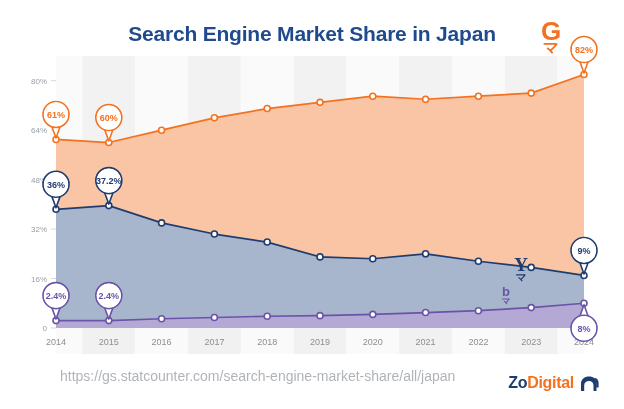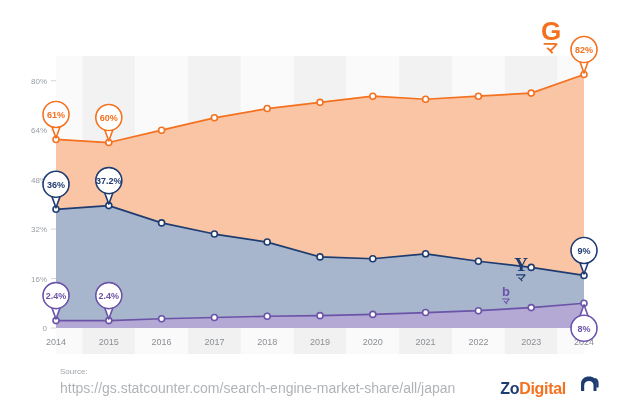--- a/index.html
+++ b/index.html
@@ -72,37 +72,38 @@
     line-height: 1.45;
   }
   #source-label { font-size: 8px; color: #a0a4a9; }
   #source-url { font-size: 14px; color: #b0b4b9; }
 
   #brand-logo {
     position: absolute;
     right: 24px;
     top: 374px;
     display: flex;
-    align-items: flex-end;
-    gap: 12px;
+    align-items: flex-start;
+    gap: 4px;
   }
   #brand-text {
     font-family: "Liberation Sans", sans-serif;
     font-size: 16px;
     font-weight: bold;
     letter-spacing: -0.3px;
   }
   .brand-zo { color: #1f3c70; }
   .brand-digital { color: #f4711f; }
 </style>
 </head>
 <body>
 
 <div id="infographic">
 
+  <div id="chart-title">Search Engine Market Share in Japan</div>
 
   <div id="plot-wrap">
     <svg id="chart-svg" width="624" height="409" viewBox="0 0 624 409">
       <defs>
         <clipPath id="plot-clip">
           <rect x="56" y="56" width="528" height="272"></rect>
         </clipPath>
       </defs>
       <g id="bg-bands">
           <rect x="56" y="56" width="26.400000000000006" height="272" fill="#fafafa"></rect>
@@ -270,21 +271,20 @@
             <path d="M 579.4 317.47272727272724 L 584 304.77272727272725 L 588.6 317.47272727272724 Z" fill="#ffffff" stroke="#6b54a8" stroke-width="1.6" stroke-linejoin="round"></path>
             <circle cx="584" cy="328.27272727272725" r="13" fill="#ffffff" stroke="#6b54a8" stroke-width="1.6"></circle>
             <circle cx="584" cy="328.27272727272725" r="11.9" fill="#ffffff"></circle>
             <text x="584" y="331.67272727272723" class="callout-text bing">8%</text>
           </g>
         </g>
     </svg>
   </div>
 
   <div id="source-block">
-    <div id="source-label">Source:</div>
     <div id="source-url">https://gs.statcounter.com/search-engine-market-share/all/japan</div>
   </div>
 
   <div id="brand-logo">
     <span id="brand-text">
       <span class="brand-zo">Zo</span><span class="brand-digital">Digital</span>
     </span>
     <span>
       <svg width="22" height="20" viewBox="0 0 22 20" aria-hidden="true">
         <path d="M3 17 L3 10 C3 5 6.5 2.5 11 2.5 C15.5 2.5 18.5 5 18.5 9.5 L18.5 17 L15.5 17 L15.5 11.5 C15.5 8.5 13.8 7 11 7 C8.2 7 6.2 8.5 6.2 11.5 L6.2 17 Z" fill="#1f3c70"></path>

